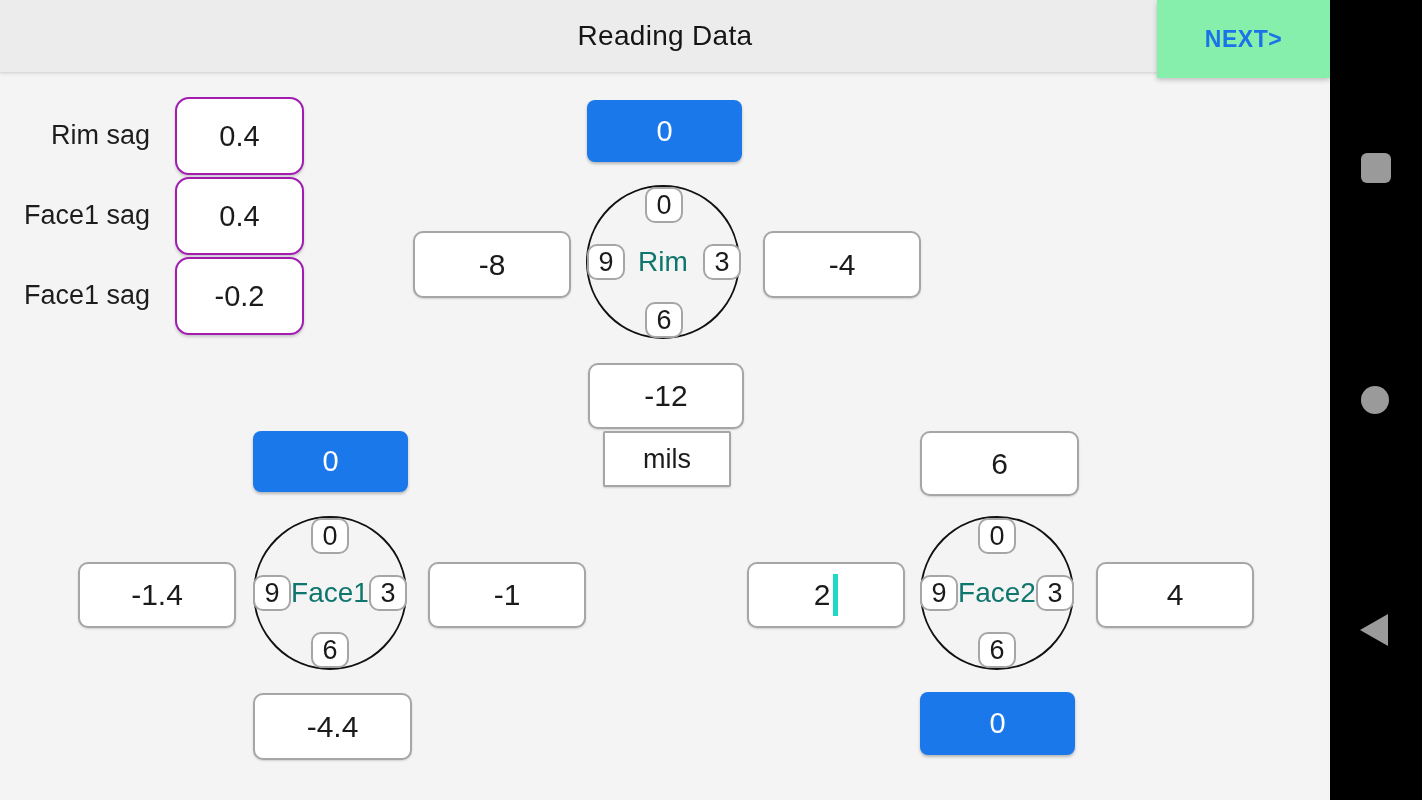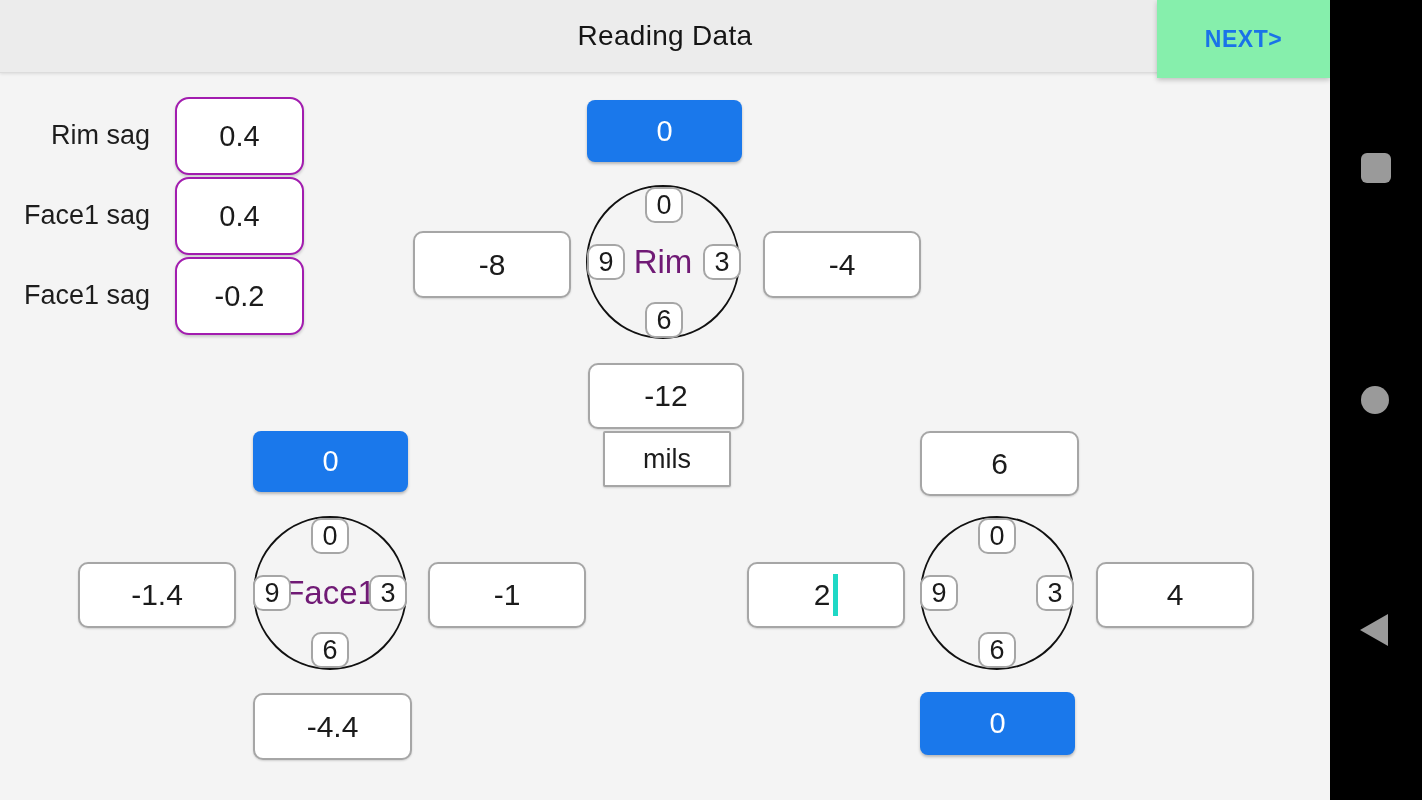--- a/index.html
+++ b/index.html
@@ -51,21 +51,21 @@
     font-size:29px;color:#fff;cursor:pointer;
     box-shadow:0 2px 3px rgba(0,0,0,0.25);
   }
   .circle{
     position:absolute;width:154px;height:154px;border-radius:50%;
     border:2.5px solid #111;box-sizing:border-box;
   }
   .dial-name{
     position:absolute;width:154px;height:154px;
     display:flex;align-items:center;justify-content:center;
-    font-size:33px;color:#701a75;
+    font-size:28px;color:#0f766e;
   }
   .badge{
     position:absolute;width:38px;height:36px;box-sizing:border-box;
     background:#fff;border:2px solid #a6a6a6;border-radius:10px;
     display:flex;align-items:center;justify-content:center;
     font-size:27px;color:#1b1b1b;
   }
   .mils-btn{
     position:absolute;background:#fff;border:2px solid #a6a6a6;border-radius:2px;
     display:flex;align-items:center;justify-content:center;
@@ -124,20 +124,21 @@
   <div class="badge" style="left:253px;top:575px;">9</div>
   <div class="field" style="left:253px;top:693px;width:155px;height:63px;">-4.4</div>
 
   <div class="field" style="left:920px;top:431px;width:155px;height:61px;">6</div>
   <div class="field" style="left:747px;top:562px;width:154px;height:62px;">
     <span>2</span>
       <span class="caret"></span>
   </div>
   <div class="field" style="left:1096px;top:562px;width:154px;height:62px;">4</div>
   <div class="circle" style="left:920px;top:516px;"></div>
+  <div class="dial-name" style="left:920px;top:516px;">Face2</div>
   <div class="badge" style="left:978px;top:518px;">0</div>
   <div class="badge" style="left:1036px;top:575px;">3</div>
   <div class="badge" style="left:978px;top:632px;">6</div>
   <div class="badge" style="left:920px;top:575px;">9</div>
   <div class="blue-btn" style="left:920px;top:692px;width:155px;height:63px;">0</div>
 
 </div>
 
 <div class="navbar">
   <div class="nav-square"></div>

